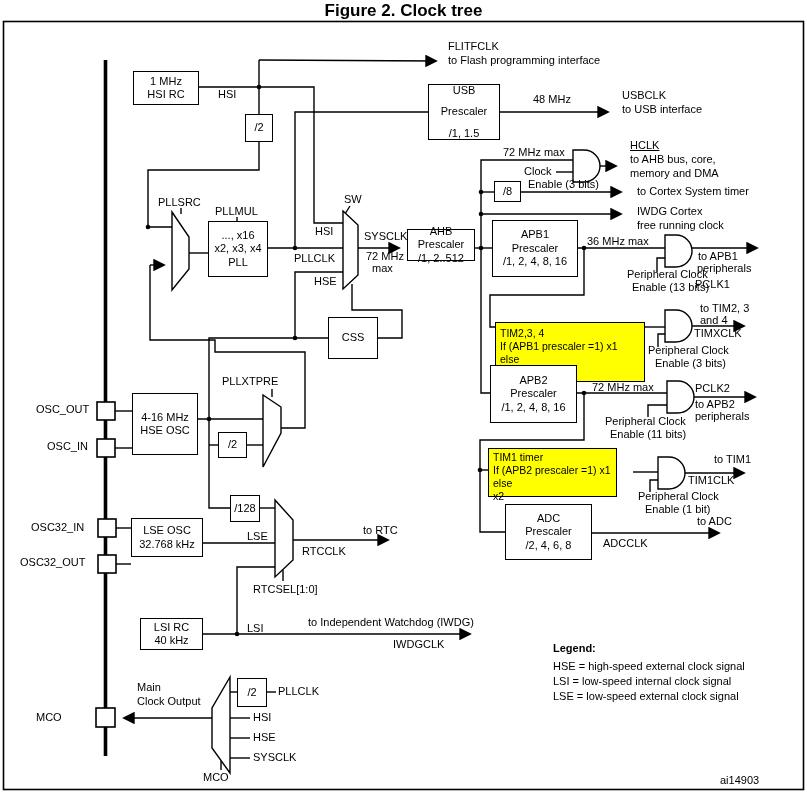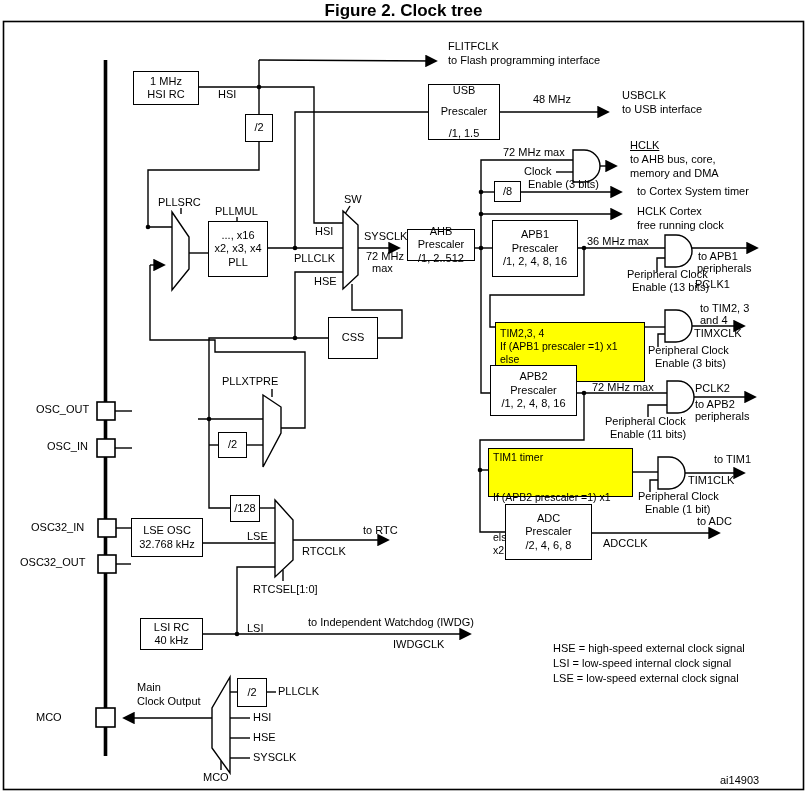--- a/index.html
+++ b/index.html
@@ -190,37 +190,41 @@
     <span>/1, 2, 4, 8, 16</span>
   </div>
   <div class="box ybox" style="left:495px;top:322px;width:150px;height:60px;justify-content:flex-end;">
     <span>TIM2,3, 4</span>
     <span>If (APB1 prescaler =1) x1</span>
     <span class="yrow">
         <span>else</span>
         <span>x2</span>
       </span>
   </div>
-  <div class="box" style="left:490px;top:365px;width:87px;height:51px;">
+  <div class="box" style="left:490px;top:365px;width:87px;height:58px;">
     <span>APB2</span>
     <span>Prescaler</span>
     <span>/1, 2, 4, 8, 16</span>
   </div>
-  <div class="box ybox" style="left:488px;top:448px;width:145px;height:49px;gap:27px;">
+  <div class="box ybox" style="left:488px;top:448px;width:129px;height:49px;">
     <span>TIM1 timer</span>
     <span>If (APB2 prescaler =1) x1</span>
     <span class="yrow">
         <span>else</span>
         <span>x2</span>
       </span>
   </div>
   <div class="box" style="left:505px;top:504px;width:87px;height:56px;">
     <span>ADC</span>
     <span>Prescaler</span>
     <span>/2, 4, 6, 8</span>
+  </div>
+  <div class="box" style="left:132px;top:393px;width:66px;height:62px;">
+    <span>4-16 MHz</span>
+    <span>HSE OSC</span>
   </div>
   <div class="box" style="left:218px;top:432px;width:29px;height:26px;">
     <span>/2</span>
   </div>
   <div class="box" style="left:230px;top:495px;width:30px;height:27px;">
     <span>/128</span>
   </div>
   <div class="box" style="left:131px;top:518px;width:72px;height:39px;">
     <span>LSE OSC</span>
     <span>32.768 kHz</span>
@@ -239,21 +243,21 @@
   <div class="lbl" style="left:533px;top:93px;">48 MHz</div>
   <div class="lbl" style="left:622px;top:89px;">USBCLK</div>
   <div class="lbl" style="left:622px;top:103px;">to USB interface</div>
   <div class="lbl" style="left:503px;top:146px;">72 MHz max</div>
   <div class="lbl" style="left:524px;top:165px;">Clock</div>
   <div class="lbl" style="left:528px;top:178px;">Enable (3 bits)</div>
   <div class="lbl" style="left:630px;top:139px;text-decoration:underline;">HCLK</div>
   <div class="lbl" style="left:630px;top:153px;">to AHB bus, core,</div>
   <div class="lbl" style="left:630px;top:167px;">memory and DMA</div>
   <div class="lbl" style="left:637px;top:185px;">to Cortex System timer</div>
-  <div class="lbl" style="left:637px;top:205px;">HCLK Cortex</div>
+  <div class="lbl" style="left:637px;top:205px;">IWDG Cortex</div>
   <div class="lbl" style="left:637px;top:219px;">free running clock</div>
   <div class="lbl" style="left:158px;top:196px;">PLLSRC</div>
   <div class="lbl" style="left:215px;top:205px;">PLLMUL</div>
   <div class="lbl" style="left:344px;top:193px;">SW</div>
   <div class="lbl" style="left:315px;top:225px;">HSI</div>
   <div class="lbl" style="left:294px;top:252px;">PLLCLK</div>
   <div class="lbl" style="left:314px;top:275px;">HSE</div>
   <div class="lbl" style="left:364px;top:230px;">SYSCLK</div>
   <div class="lbl" style="left:366px;top:250px;">72 MHz</div>
   <div class="lbl" style="left:372px;top:262px;">max</div>
@@ -295,19 +299,20 @@
   <div class="lbl" style="left:137px;top:681px;">Main</div>
   <div class="lbl" style="left:137px;top:695px;">Clock Output</div>
   <div class="lbl" style="left:36px;top:711px;">MCO</div>
   <div class="lbl" style="left:278px;top:685px;">PLLCLK</div>
   <div class="lbl" style="left:253px;top:711px;">HSI</div>
   <div class="lbl" style="left:253px;top:731px;">HSE</div>
   <div class="lbl" style="left:253px;top:751px;">SYSCLK</div>
   <div class="lbl" style="left:203px;top:771px;">MCO</div>
 
   <div class="legend">
+    <div class="lt">Legend:</div>
     <div>HSE = high-speed external clock signal</div>
     <div>LSI = low-speed internal clock signal</div>
     <div>LSE = low-speed external clock signal</div>
   </div>
 
   <div class="lbl" style="left:720px;top:774px;">ai14903</div>
 </div>
 
 </body></html>

